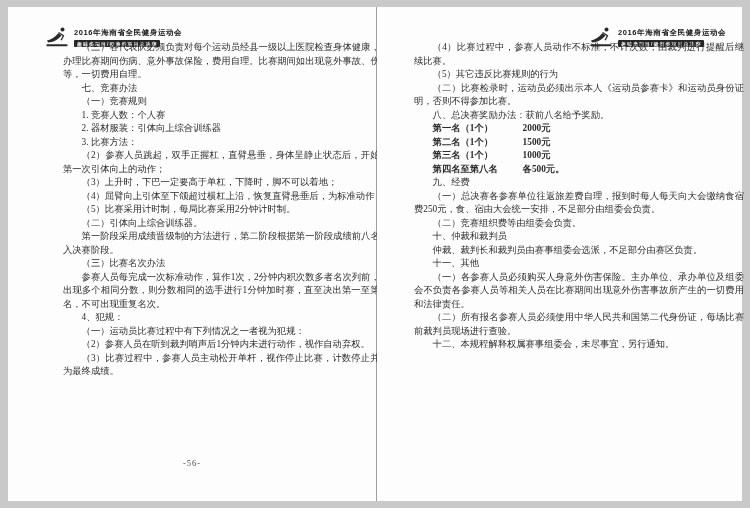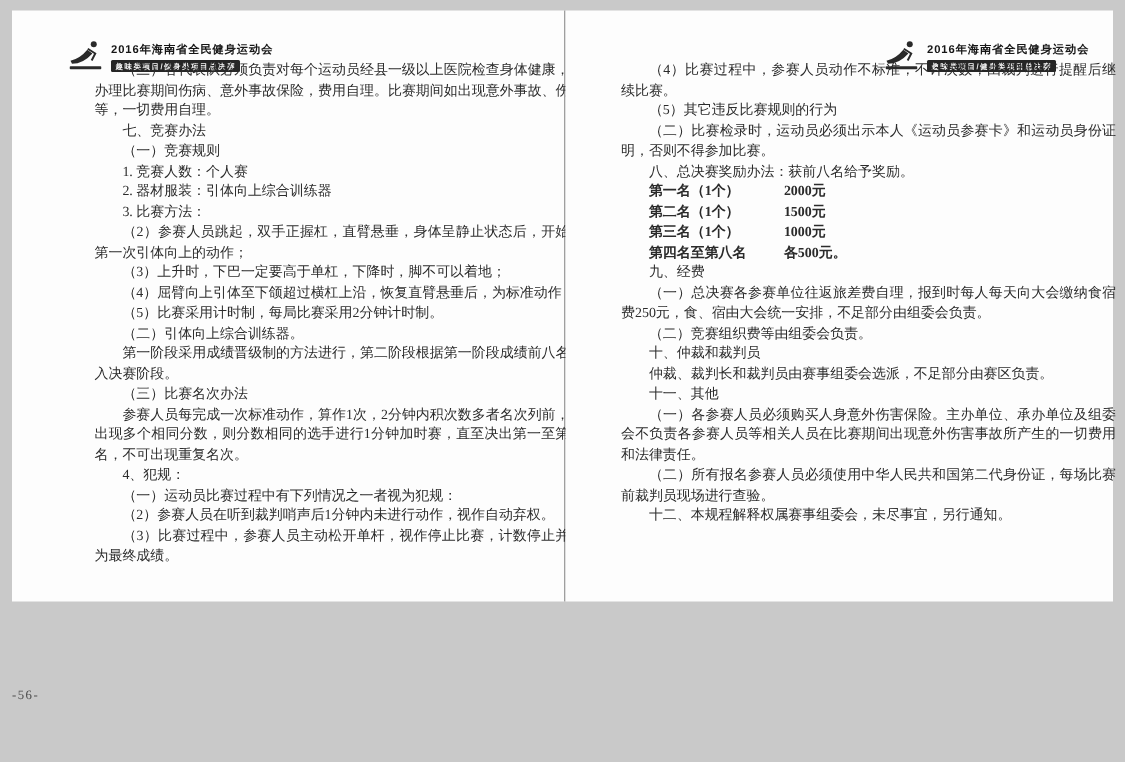--- a/index.html
+++ b/index.html
@@ -4,21 +4,21 @@
 <style>
   html, body { margin: 0; padding: 0; }
   body {
     width: 750px; height: 508px;
     background: #c9c9c9;
     font-family: "Liberation Serif", serif;
     overflow: hidden;
   }
   .spread { position: relative; width: 750px; height: 508px; }
   .page {
-    position: absolute; top: 7px; height: 394px;
+    position: absolute; top: 7px; height: 494px;
     background: #fdfdfd;
   }
   .page-left  { left: 8px;   width: 368px; border-right: 1px solid #9f9f9f; }
   .page-right { left: 377px; width: 365px; }
 
   
   .page-header {
     position: absolute; top: 19px;
     display: flex; align-items: flex-start; gap: 5px;
     color: #1c1c1c;
@@ -49,21 +49,21 @@
     margin-left: 23px;
   }
   .body-left  { left: 32px; width: 326px; }
   .body-right { left: 14px; width: 330px; }
   .page-body p { margin: 0; text-indent: 2em; }
   .page-body p.prize { text-indent: 0; padding-left: 2em; font-weight: bold; }
   .prize-label { display: inline-block; width: 90px; }
 
   .page-number {
     position: absolute; top: 451px; left: 0; width: 100%;
-    font-size: 8.5px; color: #4a4a4a; letter-spacing: 1px;
+    text-align: center; font-size: 8.5px; color: #4a4a4a; letter-spacing: 1px;
   }
 </style>
 </head>
 <body>
 
 <div class="spread">
 
   <div class="page page-left">
     <div class="page-header header-left">
       <span class="logo">

